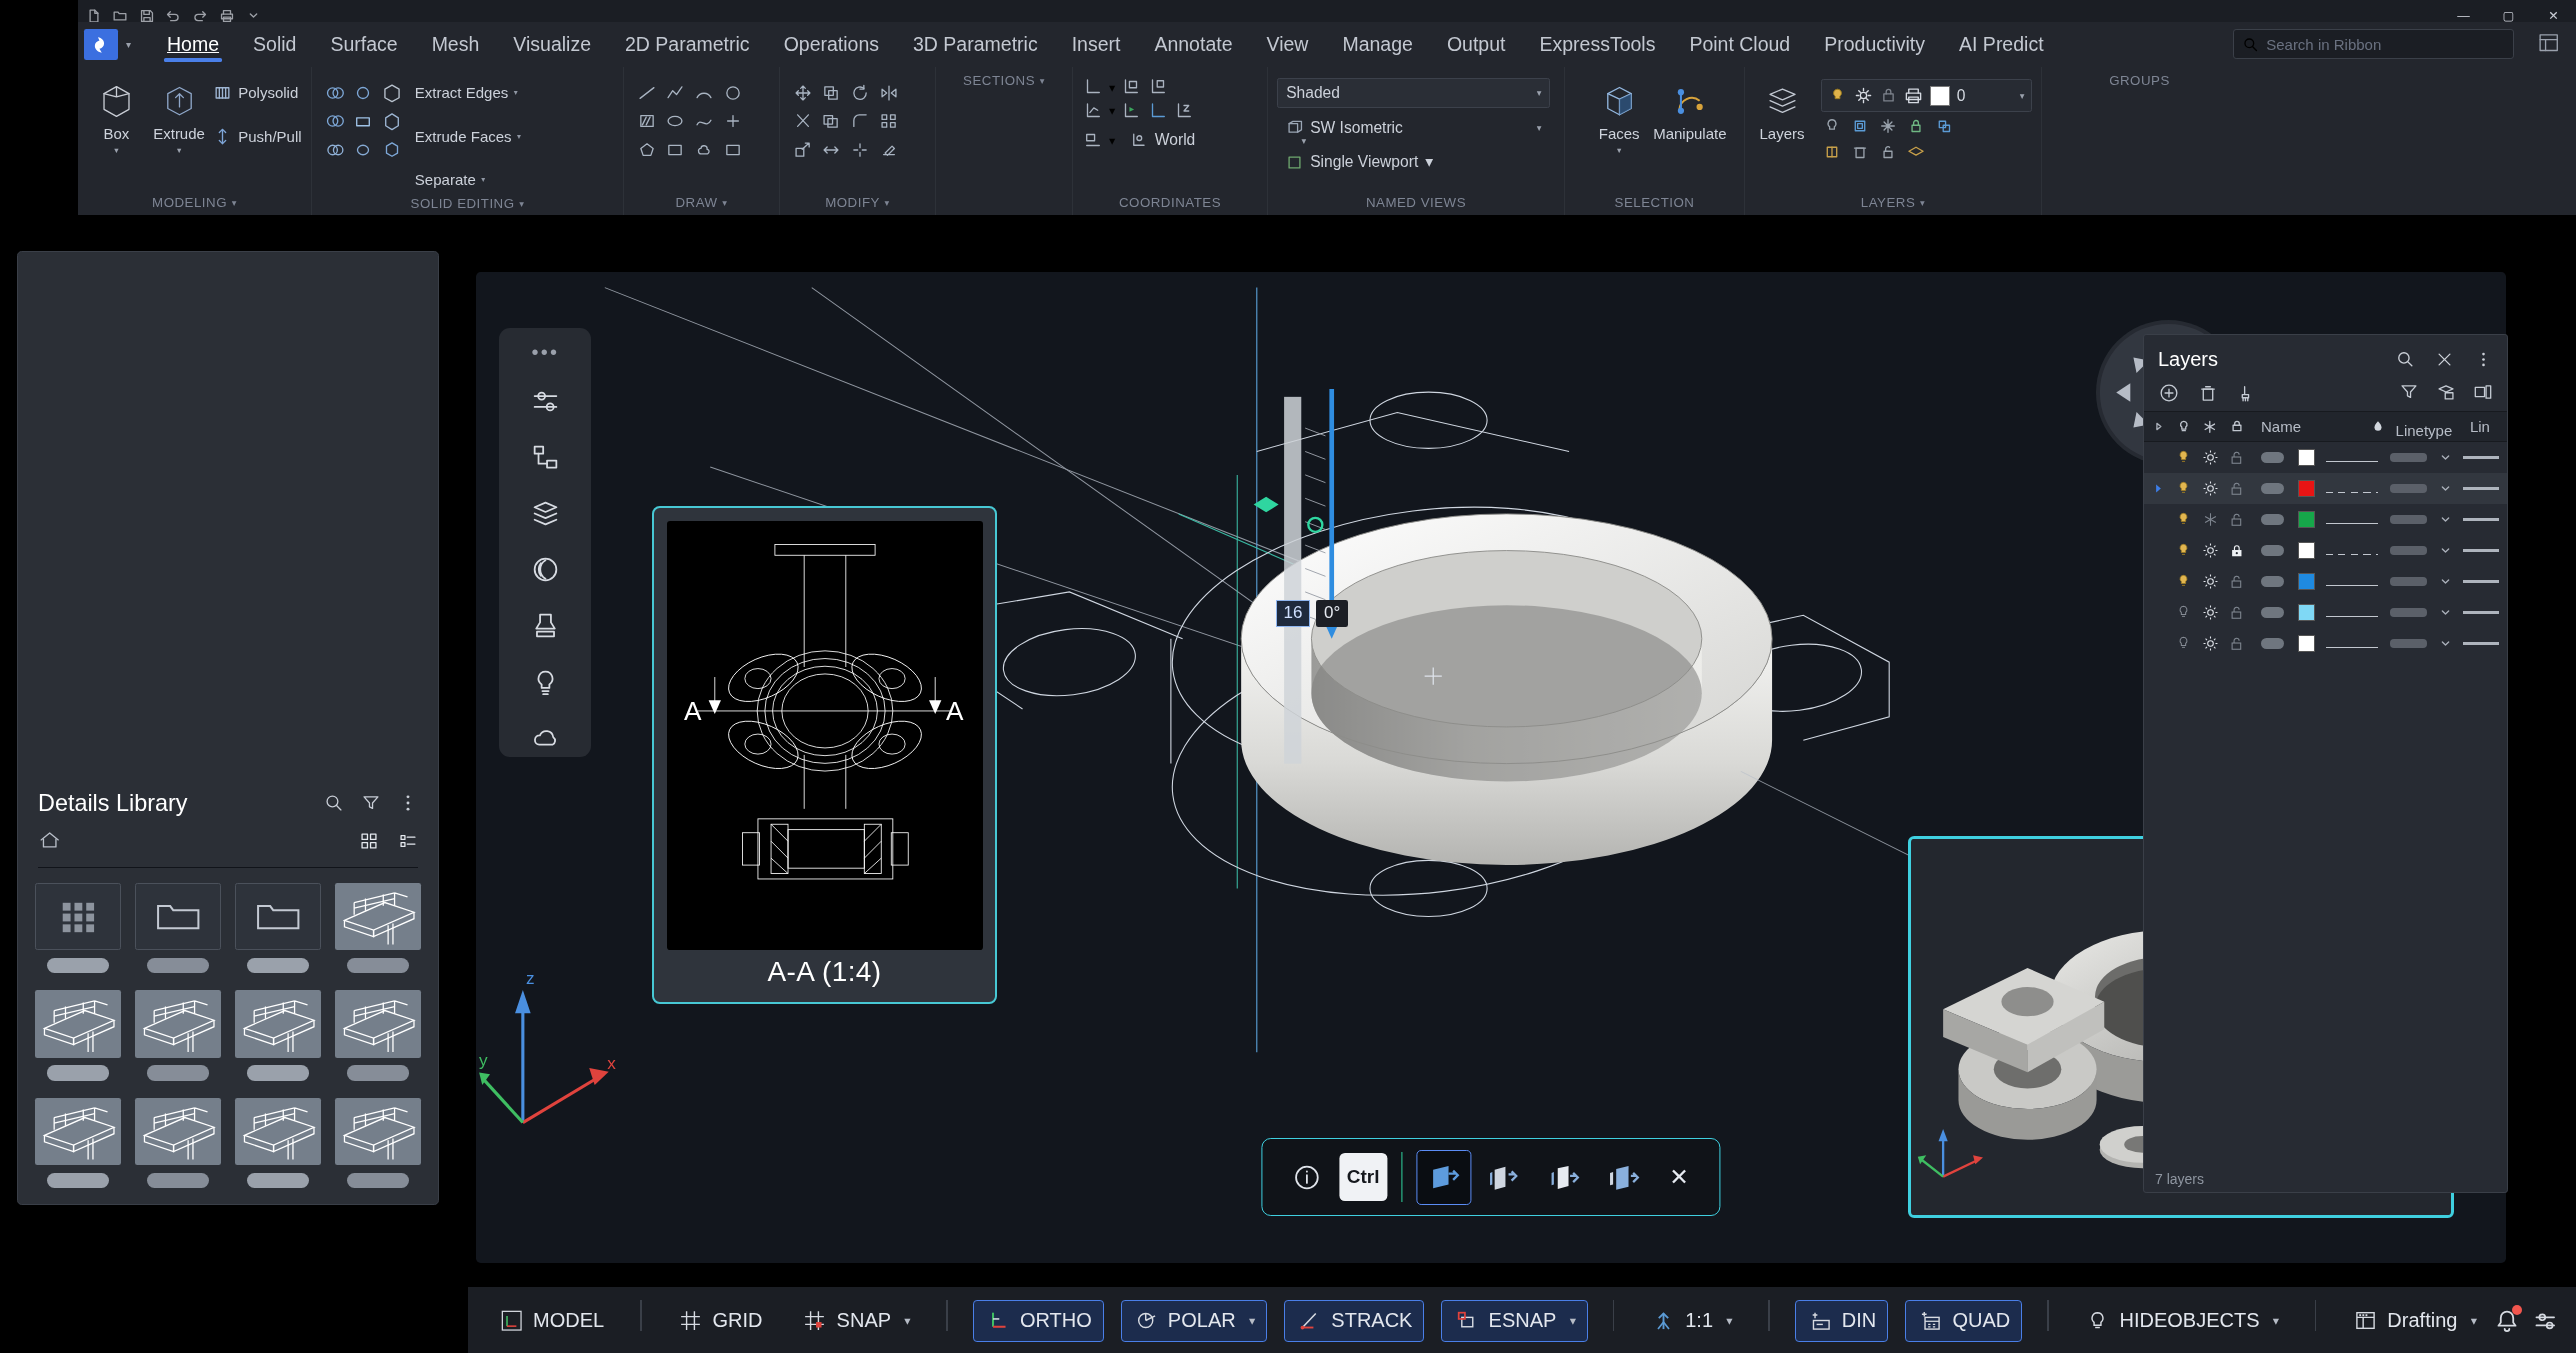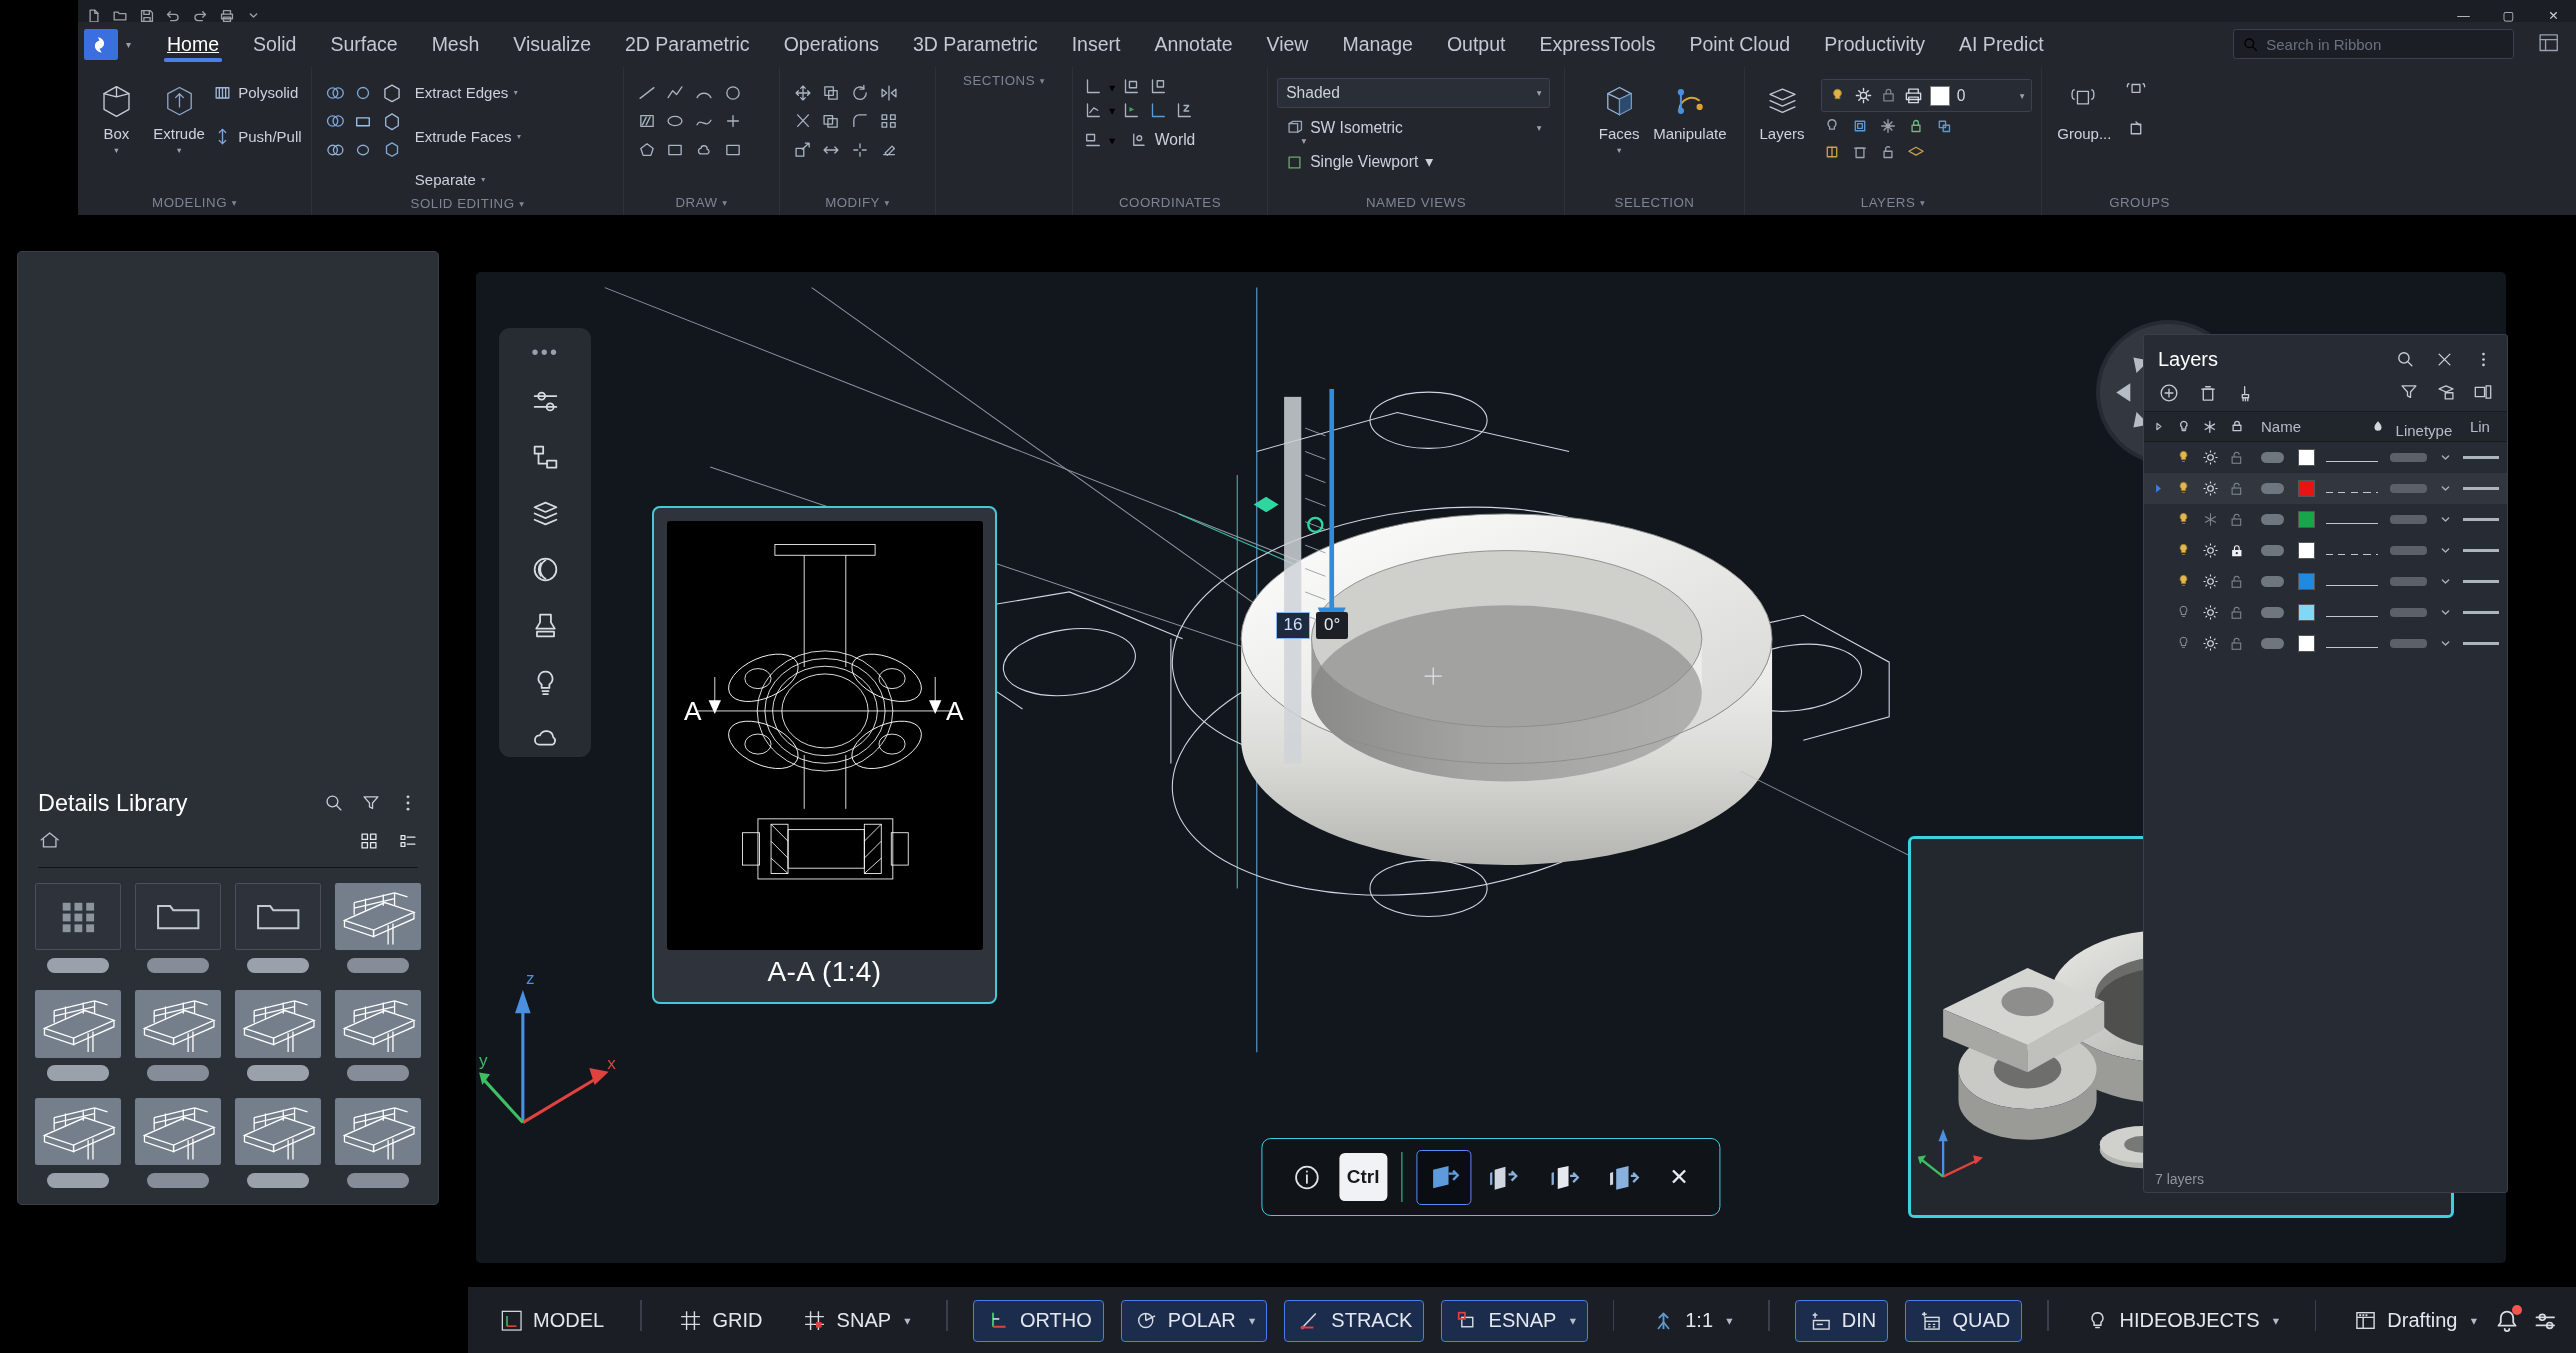--- a/index.html
+++ b/index.html
@@ -854,45 +854,20 @@
           </div>
         </div>
       </div>
       <div class="panel-title">
         <span>LAYERS</span>
         <span class="cv">▾</span>
       </div>
     </div>
 
     <div class="panel" style="width:195px;border-right:none">
-      <div class="panel-body" style="gap:7.8px">
-        <div class="bigbtn">
-          <div class="gl">
-            <svg width="39" height="39" viewBox="0 0 50 50" style="color:#b8c0cb">
-                <path class="sk" d="M16 12h14v16H16z"></path>
-                <path class="sk" d="M12 10c-3 0-3 6-3 6s0 6 3 6M34 10c3 0 3 6 3 6s0 6-3 6"></path>
-              </svg>
-          </div>
-          <div class="lbl">Group...</div>
-        </div>
-        <div class="stack">
-          <div class="mi">
-              <svg width="22" height="22" viewBox="0 0 28 28" style="color:#b8c0cb">
-                <path class="sk" d="M9 7h10v10H9z"></path>
-                <path class="sk" d="M5 6c-2 0-2 4-2 4M23 6c2 0 2 4 2 4"></path>
-              </svg>
-            </div>
-          <div class="mi">
-              <svg width="22" height="22" viewBox="0 0 28 28" style="color:#b8c0cb">
-                <path class="sk" d="M8 8h12v12H8z"></path>
-                <path class="sk" d="M14 5l4 4"></path>
-              </svg>
-            </div>
-        </div>
-      </div>
       <div class="panel-title">
         <span>GROUPS</span>
       </div>
     </div>
   </div>
 
   <div class="leftpanel">
     <div class="lp-head">
       <div class="lp-title-row">
         <div class="lp-title">Details Library</div>
@@ -1358,21 +1333,21 @@
           <path d="M40 440 L40 385" stroke="#4a8fe0" stroke-width="3"></path>
           <path d="M34 394 L40 378 L46 394" fill="#4a8fe0"></path>
           <path d="M40 440 L86 418" stroke="#e0433d" stroke-width="3"></path>
           <path d="M79 412 L92 415 L82 424" fill="#e0433d"></path>
           <path d="M40 440 L12 418" stroke="#3fbe62" stroke-width="3"></path>
           <path d="M18 412 L7 414 L10 424" fill="#3fbe62"></path>
         </g>
       </svg>
     </div>
 
-    <div class="dyninput" style="left:800px;top:340px">
+    <div class="dyninput" style="left:800px;top:328px">
       <div class="box">16</div>
       <div class="ang">0°</div>
     </div>
 
     <div class="cmdbar">
       <div class="cb">
         <svg width="31" height="31" viewBox="0 0 40 40">
             <circle class="skb" cx="20" cy="20" r="14"></circle>
             <path class="skb" d="M20 17v10M20 12v.5"></path>
           </svg>

